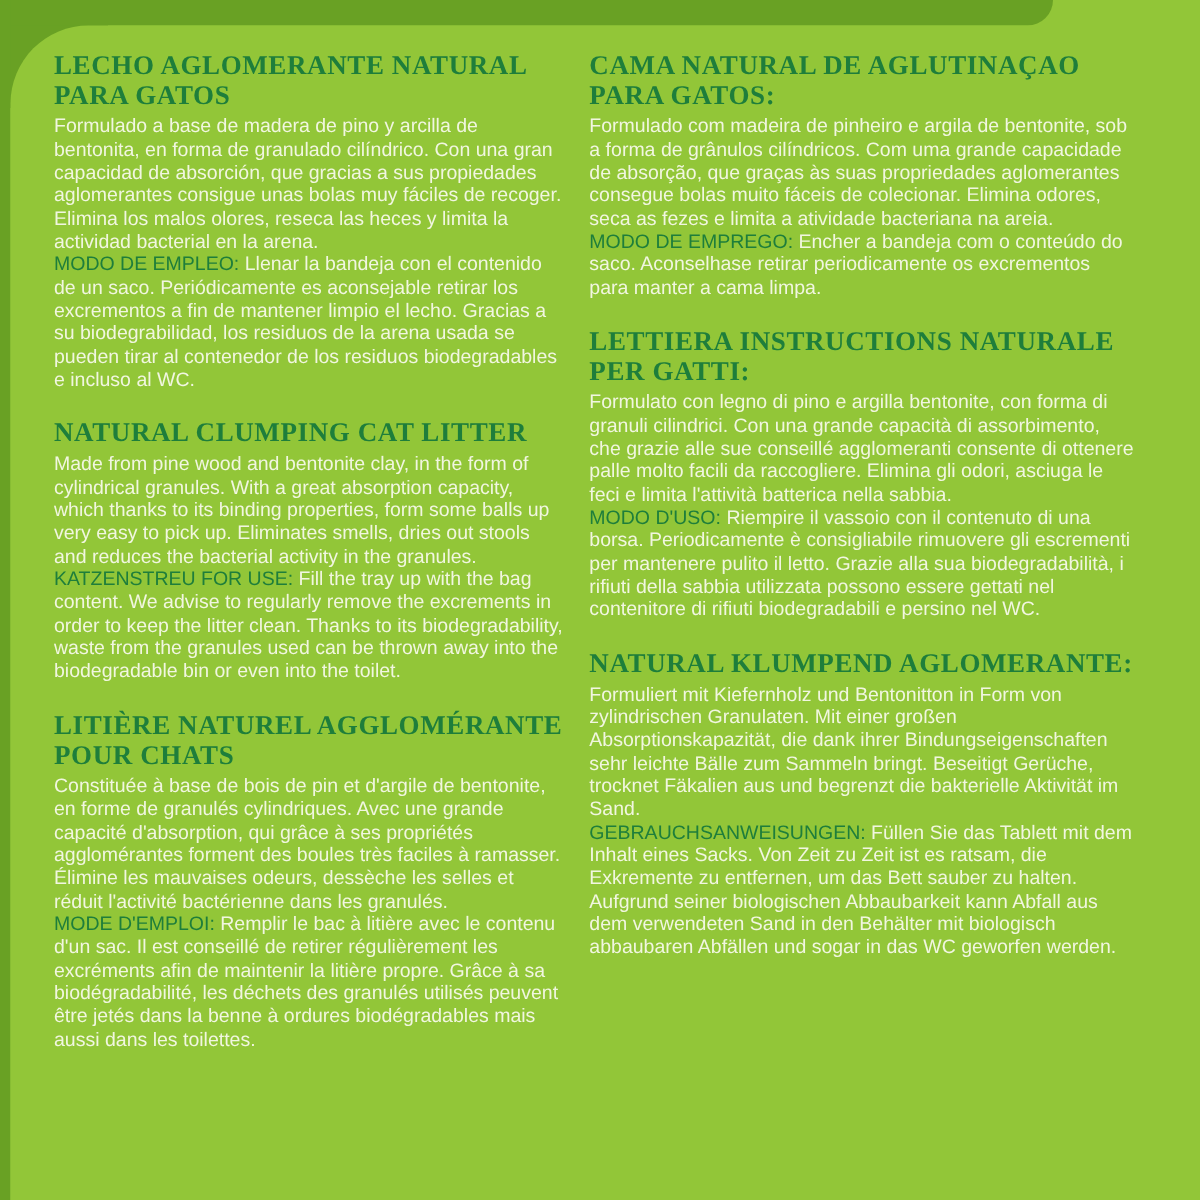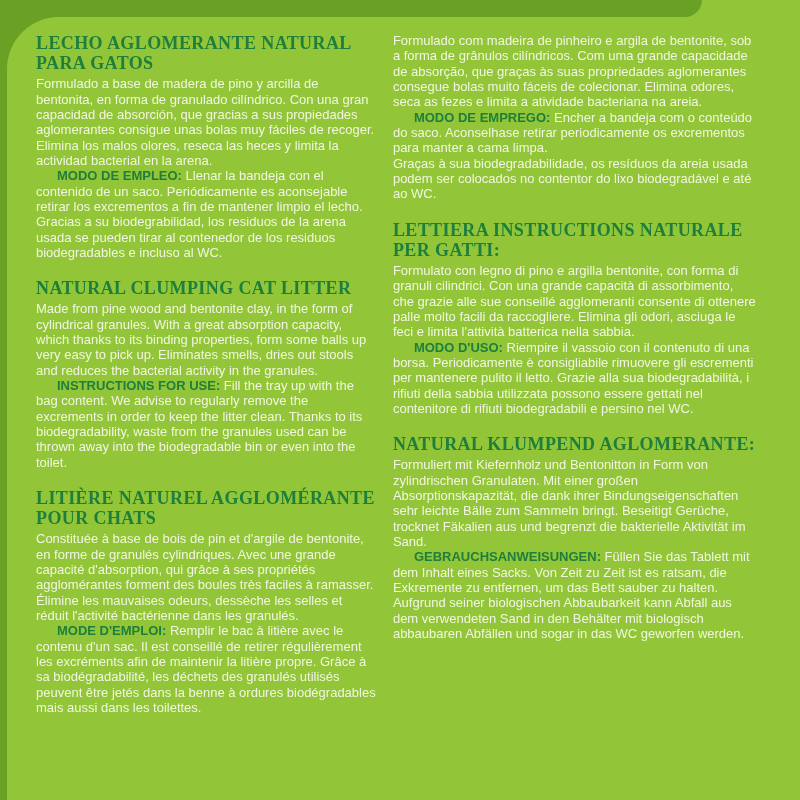--- a/index.html
+++ b/index.html
@@ -58,23 +58,22 @@
     color: #1e7e3b;
     margin: 0 0 3px 0;
   }
   .body-text, .usage-text, .usage-text-2 {
     font-size: 13px;
     line-height: 1.18;
     color: #f1f6e0;
     margin: 0;
   }
   .usage-label {
-    font-weight: bold;
+    font-weight: normal;
     color: #1e7e3b;
-    margin-left: 21px;
   }
 </style>
 </head>
 <body>
 
 <div class="canvas">
   <div class="edge-corner"></div>
   <div class="edge-top"></div>
   <div class="edge-left"></div>
   <div class="panel"></div>
@@ -85,37 +84,37 @@
 
       <div class="section">
         <h2 class="heading">LECHO AGLOMERANTE NATURAL PARA GATOS</h2>
         <p class="body-text">Formulado a base de madera de pino y arcilla de bentonita, en forma de granulado cilíndrico. Con una gran capacidad de absorción, que gracias a sus propiedades aglomerantes consigue unas bolas muy fáciles de recoger. Elimina los malos olores, reseca las heces y limita la actividad bacterial en la arena.</p>
         <p class="usage-text"><span class="usage-label">MODO DE EMPLEO:</span> <span>Llenar la bandeja con el contenido de un saco. Periódicamente es aconsejable retirar los excrementos a fin de mantener limpio el lecho. Gracias a su biodegrabilidad, los residuos de la arena usada se pueden tirar al contenedor de los residuos biodegradables e incluso al WC.</span></p>
       </div>
 
       <div class="section">
         <h2 class="heading">NATURAL CLUMPING CAT LITTER</h2>
         <p class="body-text">Made from pine wood and bentonite clay, in the form of cylindrical granules. With a great absorption capacity, which thanks to its binding properties, form some balls up very easy to pick up. Eliminates smells, dries out stools and reduces the bacterial activity in the granules.</p>
-        <p class="usage-text"><span class="usage-label">INSTRUCTIONS FOR USE:</span> <span>Fill the tray up with the bag content. We advise to regularly remove the excrements in order to keep the litter clean. Thanks to its biodegradability, waste from the granules used can be thrown away into the biodegradable bin or even into the toilet.</span></p>
+        <p class="usage-text"><span class="usage-label">KATZENSTREU FOR USE:</span> <span>Fill the tray up with the bag content. We advise to regularly remove the excrements in order to keep the litter clean. Thanks to its biodegradability, waste from the granules used can be thrown away into the biodegradable bin or even into the toilet.</span></p>
       </div>
 
       <div class="section">
         <h2 class="heading">LITIÈRE NATUREL AGGLOMÉRANTE POUR CHATS</h2>
         <p class="body-text">Constituée à base de bois de pin et d'argile de bentonite, en forme de granulés cylindriques. Avec une grande capacité d'absorption, qui grâce à ses propriétés agglomérantes forment des boules très faciles à ramasser. Élimine les mauvaises odeurs, dessèche les selles et réduit l'activité bactérienne dans les granulés.</p>
         <p class="usage-text"><span class="usage-label">MODE D'EMPLOI:</span> <span>Remplir le bac à litière avec le contenu d'un sac. Il est conseillé de retirer régulièrement les excréments afin de maintenir la litière propre. Grâce à sa biodégradabilité, les déchets des granulés utilisés peuvent être jetés dans la benne à ordures biodégradables mais aussi dans les toilettes.</span></p>
       </div>
 
     </div>
 
     <div class="col col-right">
 
       <div class="section">
+        <h2 class="heading">CAMA NATURAL DE AGLUTINAÇAO PARA GATOS:</h2>
         <p class="body-text">Formulado com madeira de pinheiro e argila de bentonite, sob a forma de grânulos cilíndricos. Com uma grande capacidade de absorção, que graças às suas propriedades aglomerantes consegue bolas muito fáceis de colecionar. Elimina odores, seca as fezes e limita a atividade bacteriana na areia.</p>
         <p class="usage-text"><span class="usage-label">MODO DE EMPREGO:</span> <span>Encher a bandeja com o conteúdo do saco. Aconselhase retirar periodicamente os excrementos para manter a cama limpa.</span></p>
-        <p class="usage-text-2">Graças à sua biodegradabilidade, os resíduos da areia usada podem ser colocados no contentor do lixo biodegradável e até ao WC.</p>
       </div>
 
       <div class="section">
         <h2 class="heading">LETTIERA INSTRUCTIONS NATURALE PER GATTI:</h2>
         <p class="body-text">Formulato con legno di pino e argilla bentonite, con forma di granuli cilindrici. Con una grande capacità di assorbimento, che grazie alle sue conseillé agglomeranti consente di ottenere palle molto facili da raccogliere. Elimina gli odori, asciuga le feci e limita l'attività batterica nella sabbia.</p>
         <p class="usage-text"><span class="usage-label">MODO D'USO:</span> <span>Riempire il vassoio con il contenuto di una borsa. Periodicamente è consigliabile rimuovere gli escrementi per mantenere pulito il letto. Grazie alla sua biodegradabilità, i rifiuti della sabbia utilizzata possono essere gettati nel contenitore di rifiuti biodegradabili e persino nel WC.</span></p>
       </div>
 
       <div class="section">
         <h2 class="heading">NATURAL KLUMPEND AGLOMERANTE:</h2>

